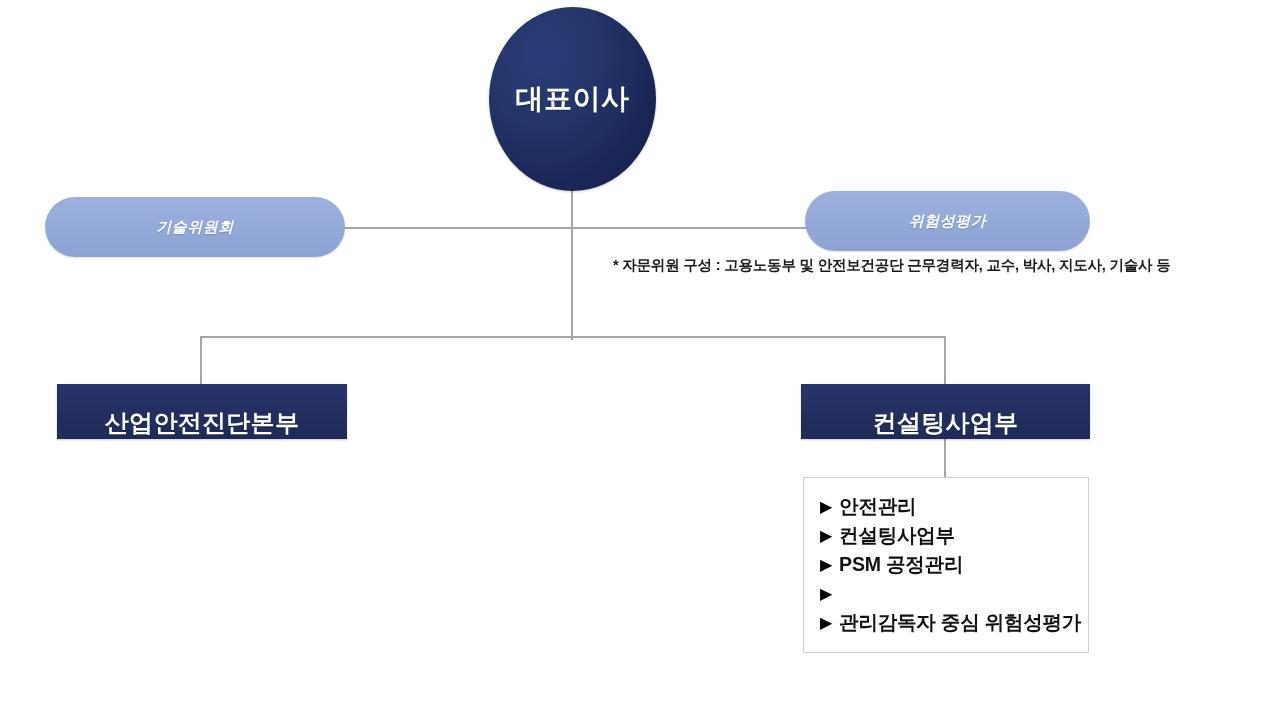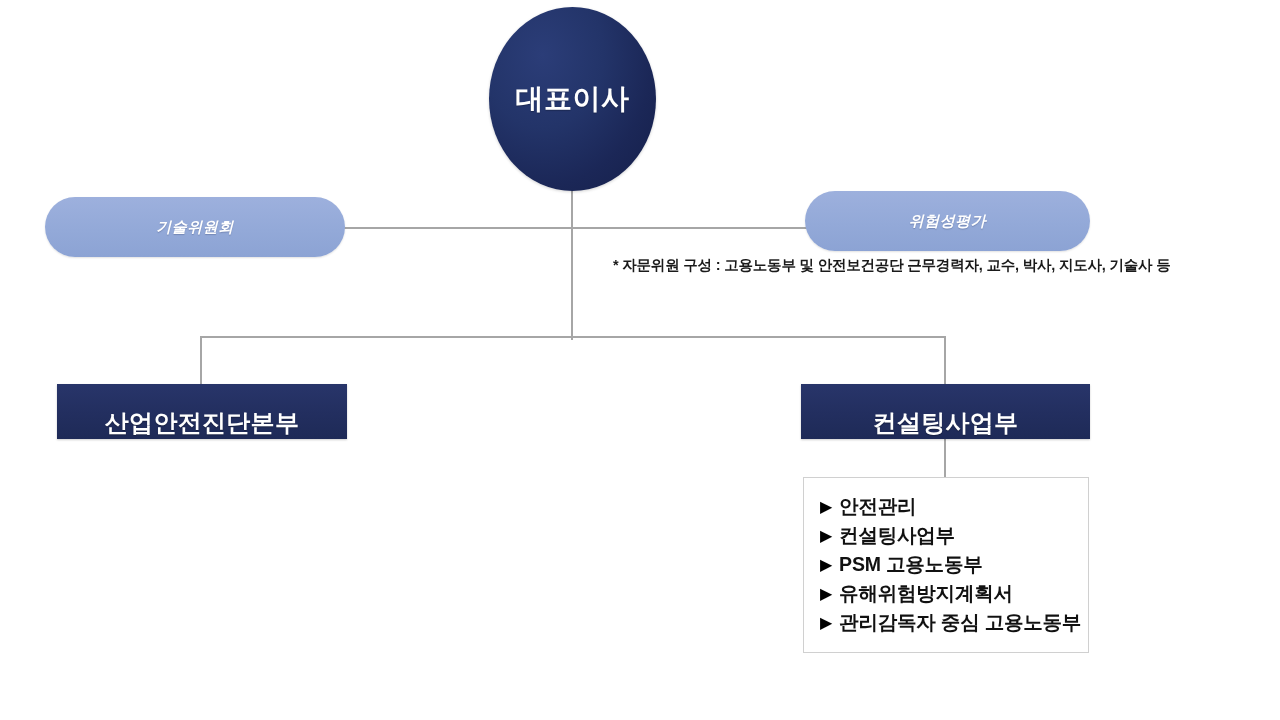--- a/index.html
+++ b/index.html
@@ -136,25 +136,24 @@
     <div class="service-item">
       <span class="bullet">▶</span>
       <span>안전관리</span>
     </div>
     <div class="service-item">
       <span class="bullet">▶</span>
       <span>컨설팅사업부</span>
     </div>
     <div class="service-item">
       <span class="bullet">▶</span>
-      <span>PSM 고용노동부</span>
+      <span>PSM 공정관리</span>
     </div>
     <div class="service-item">
       <span class="bullet">▶</span>
-      <span>유해위험방지계획서</span>
     </div>
     <div class="service-item">
       <span class="bullet">▶</span>
-      <span>관리감독자 중심 고용노동부</span>
+      <span>관리감독자 중심 위험성평가</span>
     </div>
   </div>
 
 </div>
 
 </body></html>

